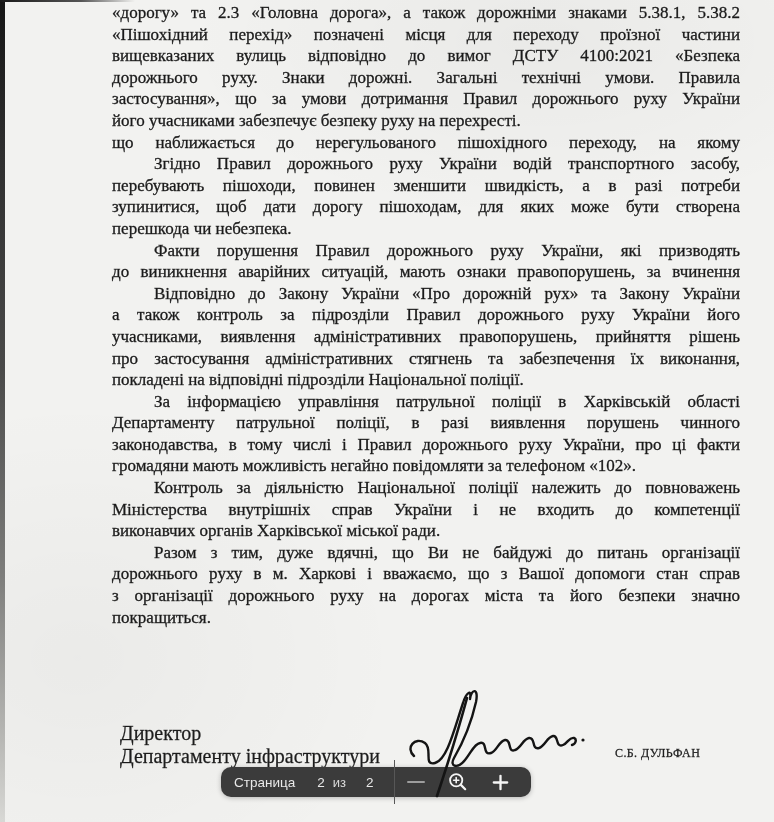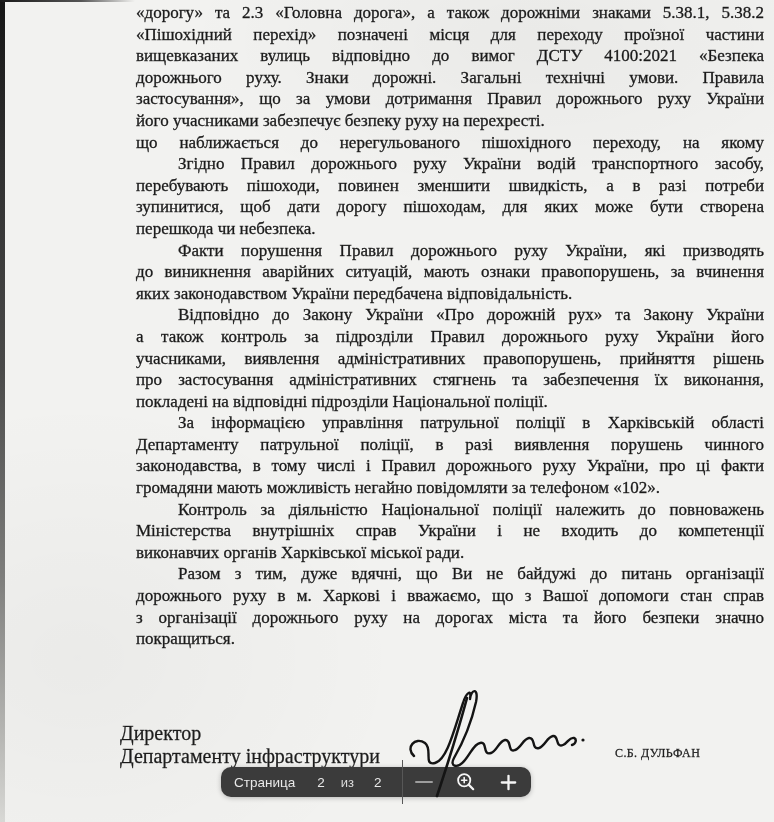--- a/index.html
+++ b/index.html
@@ -22,21 +22,21 @@
     background:linear-gradient(180deg,#151515 0%,#2e2e2e 18%,#4a4a49 45%,#7d7d7b 70%,#b8b8b5 90%,#d8d8d5 100%);
     filter:blur(0.4px);
   }
   .top-edge{
     position:absolute;left:0;top:0;width:135px;height:2px;
     background:linear-gradient(90deg,#1a1a1a,#555 60%,rgba(85,85,85,0) 100%);
   }
 
   
   .doc-text{
-    position:absolute;left:136px;top:2px;width:628px;
+    position:absolute;left:112px;top:2px;width:628px;
     font-size:17px;line-height:21.6px;color:#1b1b1b;font-family:Liberation Serif, serif;
     -webkit-text-stroke:0.35px rgba(25,25,25,0.85);
   }
   .doc-line{
     text-align:justify;
     text-align-last:justify;
     white-space:normal;
   }
   .doc-line.last{text-align-last:left;}
   .doc-line.indent{text-indent:42px;}
@@ -63,21 +63,21 @@
     position:absolute;left:221px;top:767px;width:310px;height:30px;
     background:#3b3b3b;border-radius:10px;z-index:20;
     display:flex;align-items:center;
     box-shadow:0 1px 5px rgba(0,0,0,0.25);
     font-family:"Liberation Sans","DejaVu Sans",sans-serif;
     color:#e9e9e9;font-size:13.5px;
   }
   .tb-left{display:flex;align-items:center;padding-left:13px;}
   .tb-page-label{color:#e9e9e9;}
   .tb-num{margin-left:22px;}
-  .tb-of{margin-left:16px;font-size:13px;color:#dcdcdc;}
+  .tb-of{margin-left:8px;font-size:13px;color:#dcdcdc;}
   .tb-total{margin-left:20px;}
   .tb-divider{width:1px;height:44px;background:#575757;margin-left:21px;flex:0 0 auto;}
   .tb-right{display:flex;align-items:center;height:100%;}
   .tb-btn{width:42px;height:44px;display:flex;align-items:center;justify-content:center;cursor:pointer;}
   .minus-bar{width:18px;height:2.6px;background:#9d9d9d;border-radius:2px;}
 </style>
 </head>
 <body>
 
 <div class="paper">
@@ -91,21 +91,20 @@
       <div class="doc-line">дорожнього руху. Знаки дорожні. Загальні технічні умови. Правила</div>
       <div class="doc-line">застосування», що за умови дотримання Правил дорожнього руху України</div>
       <div class="doc-line last">його учасниками забезпечує безпеку руху на перехресті.</div>
       <div class="doc-line">що наближається до нерегульованого пішохідного переходу, на якому</div>
       <div class="doc-line indent">Згідно Правил дорожнього руху України водій транспортного засобу,</div>
       <div class="doc-line">перебувають пішоходи, повинен зменшити швидкість, а в разі потреби</div>
       <div class="doc-line">зупинитися, щоб дати дорогу пішоходам, для яких може бути створена</div>
       <div class="doc-line last">перешкода чи небезпека.</div>
       <div class="doc-line indent">Факти порушення Правил дорожнього руху України, які призводять</div>
       <div class="doc-line">до виникнення аварійних ситуацій, мають ознаки правопорушень, за вчинення</div>
-      <div class="doc-line last">яких законодавством України передбачена відповідальність.</div>
       <div class="doc-line indent">Відповідно до Закону України «Про дорожній рух» та Закону України</div>
       <div class="doc-line">а також контроль за підрозділи Правил дорожнього руху України його</div>
       <div class="doc-line">учасниками, виявлення адміністративних правопорушень, прийняття рішень</div>
       <div class="doc-line">про застосування адміністративних стягнень та забезпечення їх виконання,</div>
       <div class="doc-line last">покладені на відповідні підрозділи Національної поліції.</div>
       <div class="doc-line indent">За інформацією управління патрульної поліції в Харківській області</div>
       <div class="doc-line">Департаменту патрульної поліції, в разі виявлення порушень чинного</div>
       <div class="doc-line">законодавства, в тому числі і Правил дорожнього руху України, про ці факти</div>
       <div class="doc-line last">громадяни мають можливість негайно повідомляти за телефоном «102».</div>
       <div class="doc-line indent">Контроль за діяльністю Національної поліції належить до повноважень</div>

